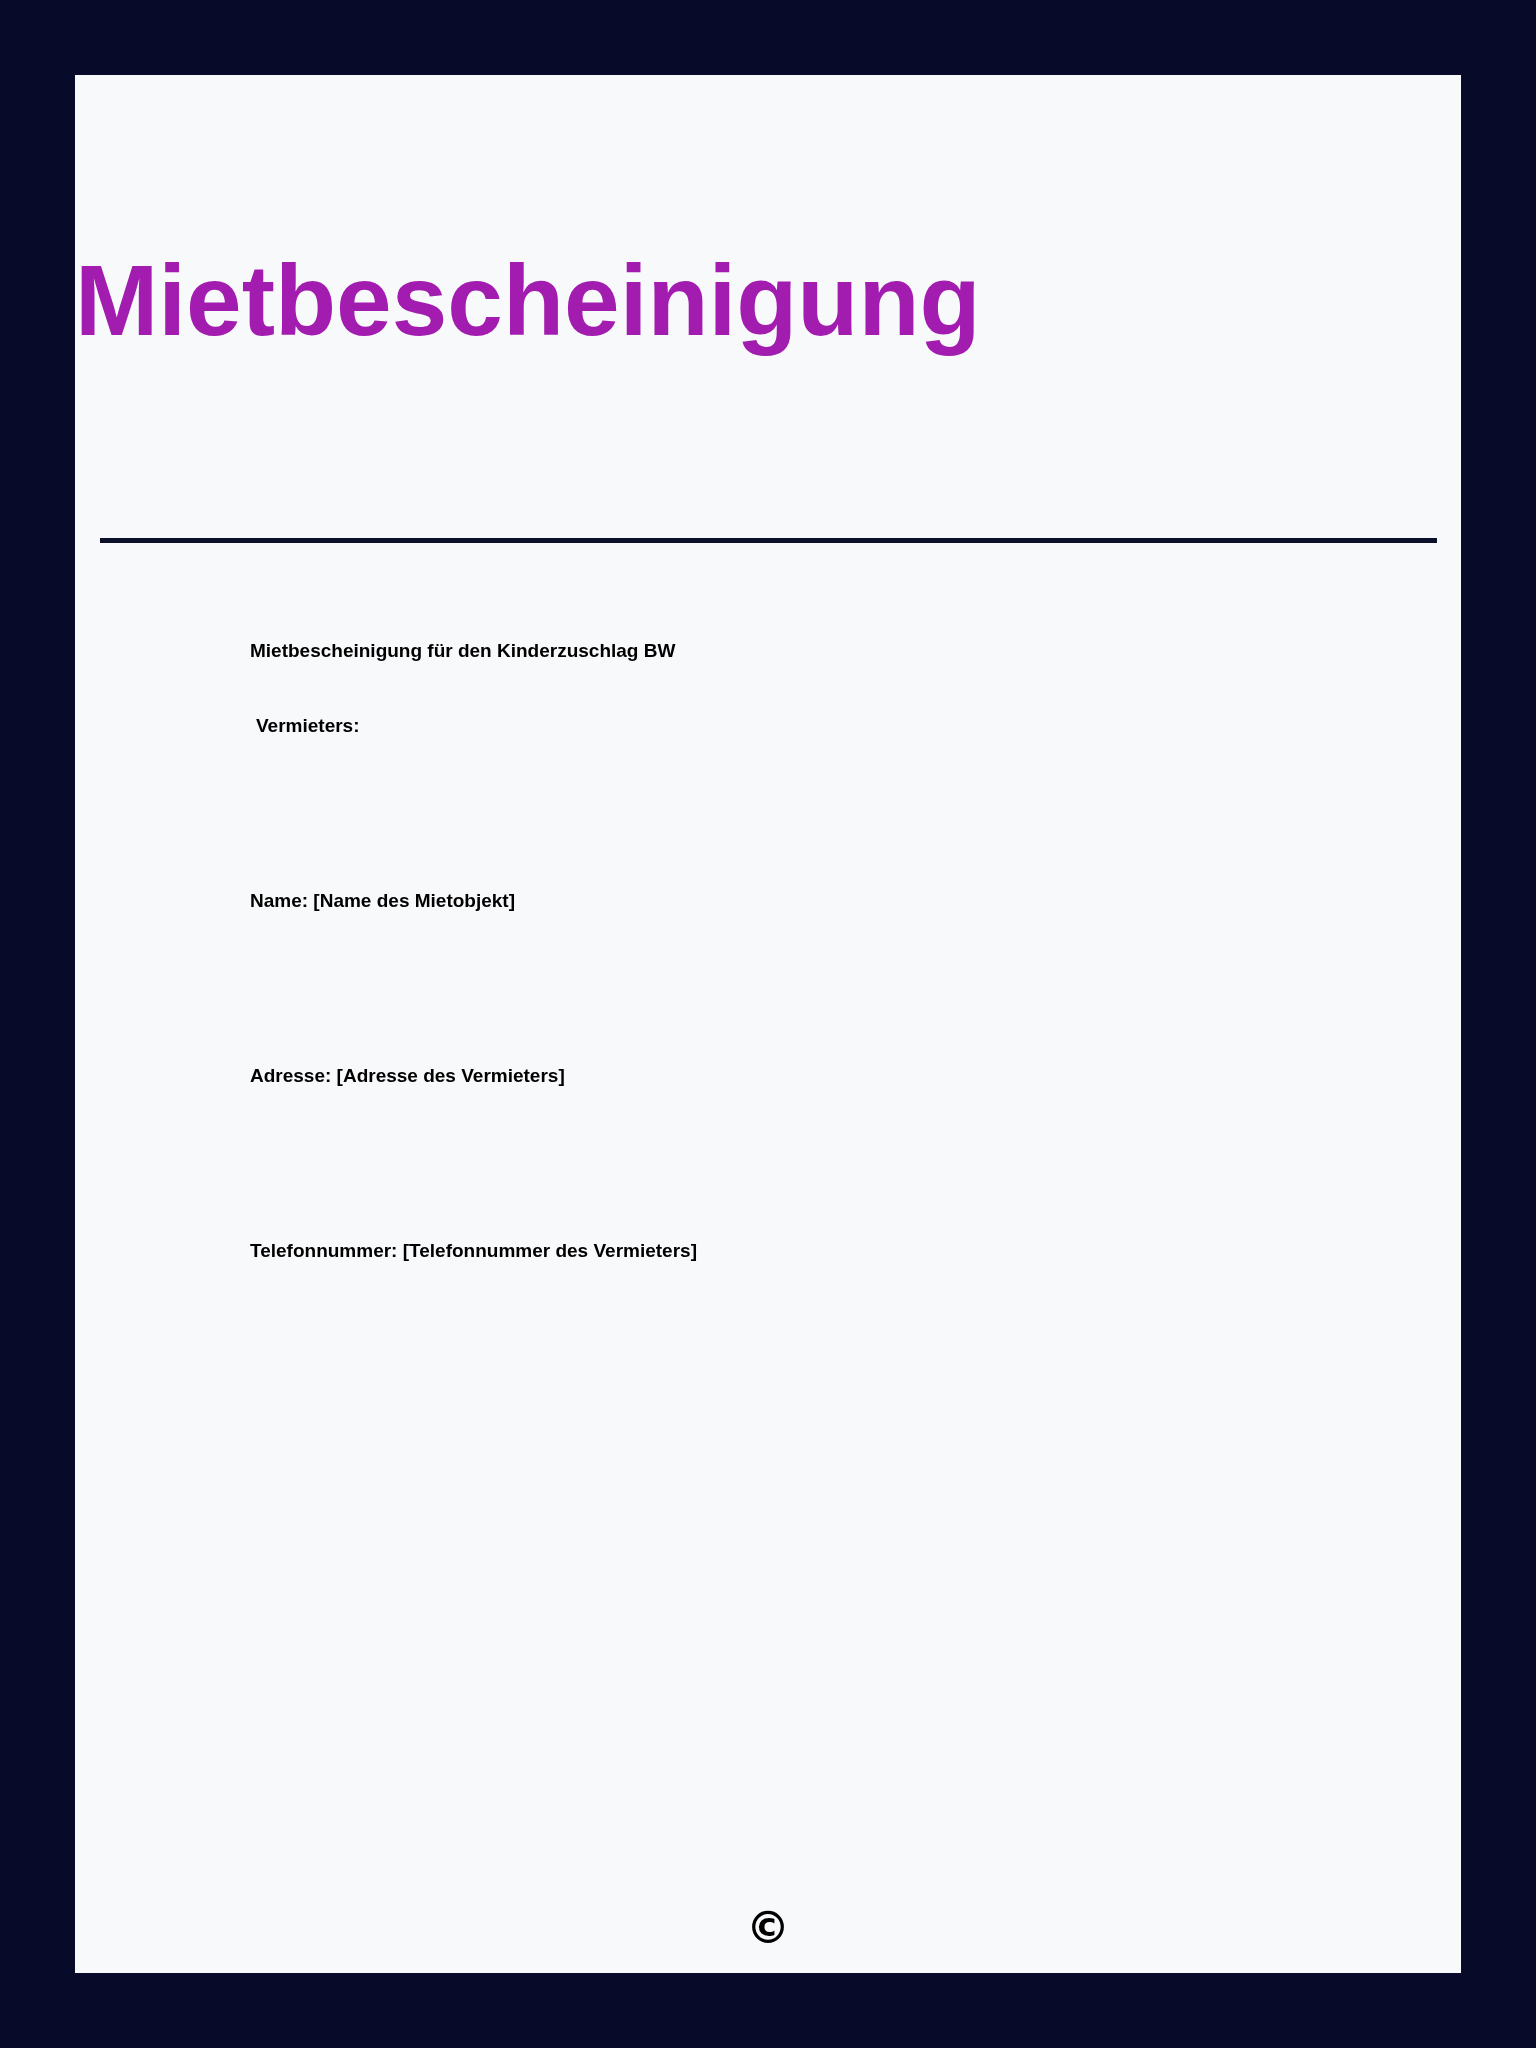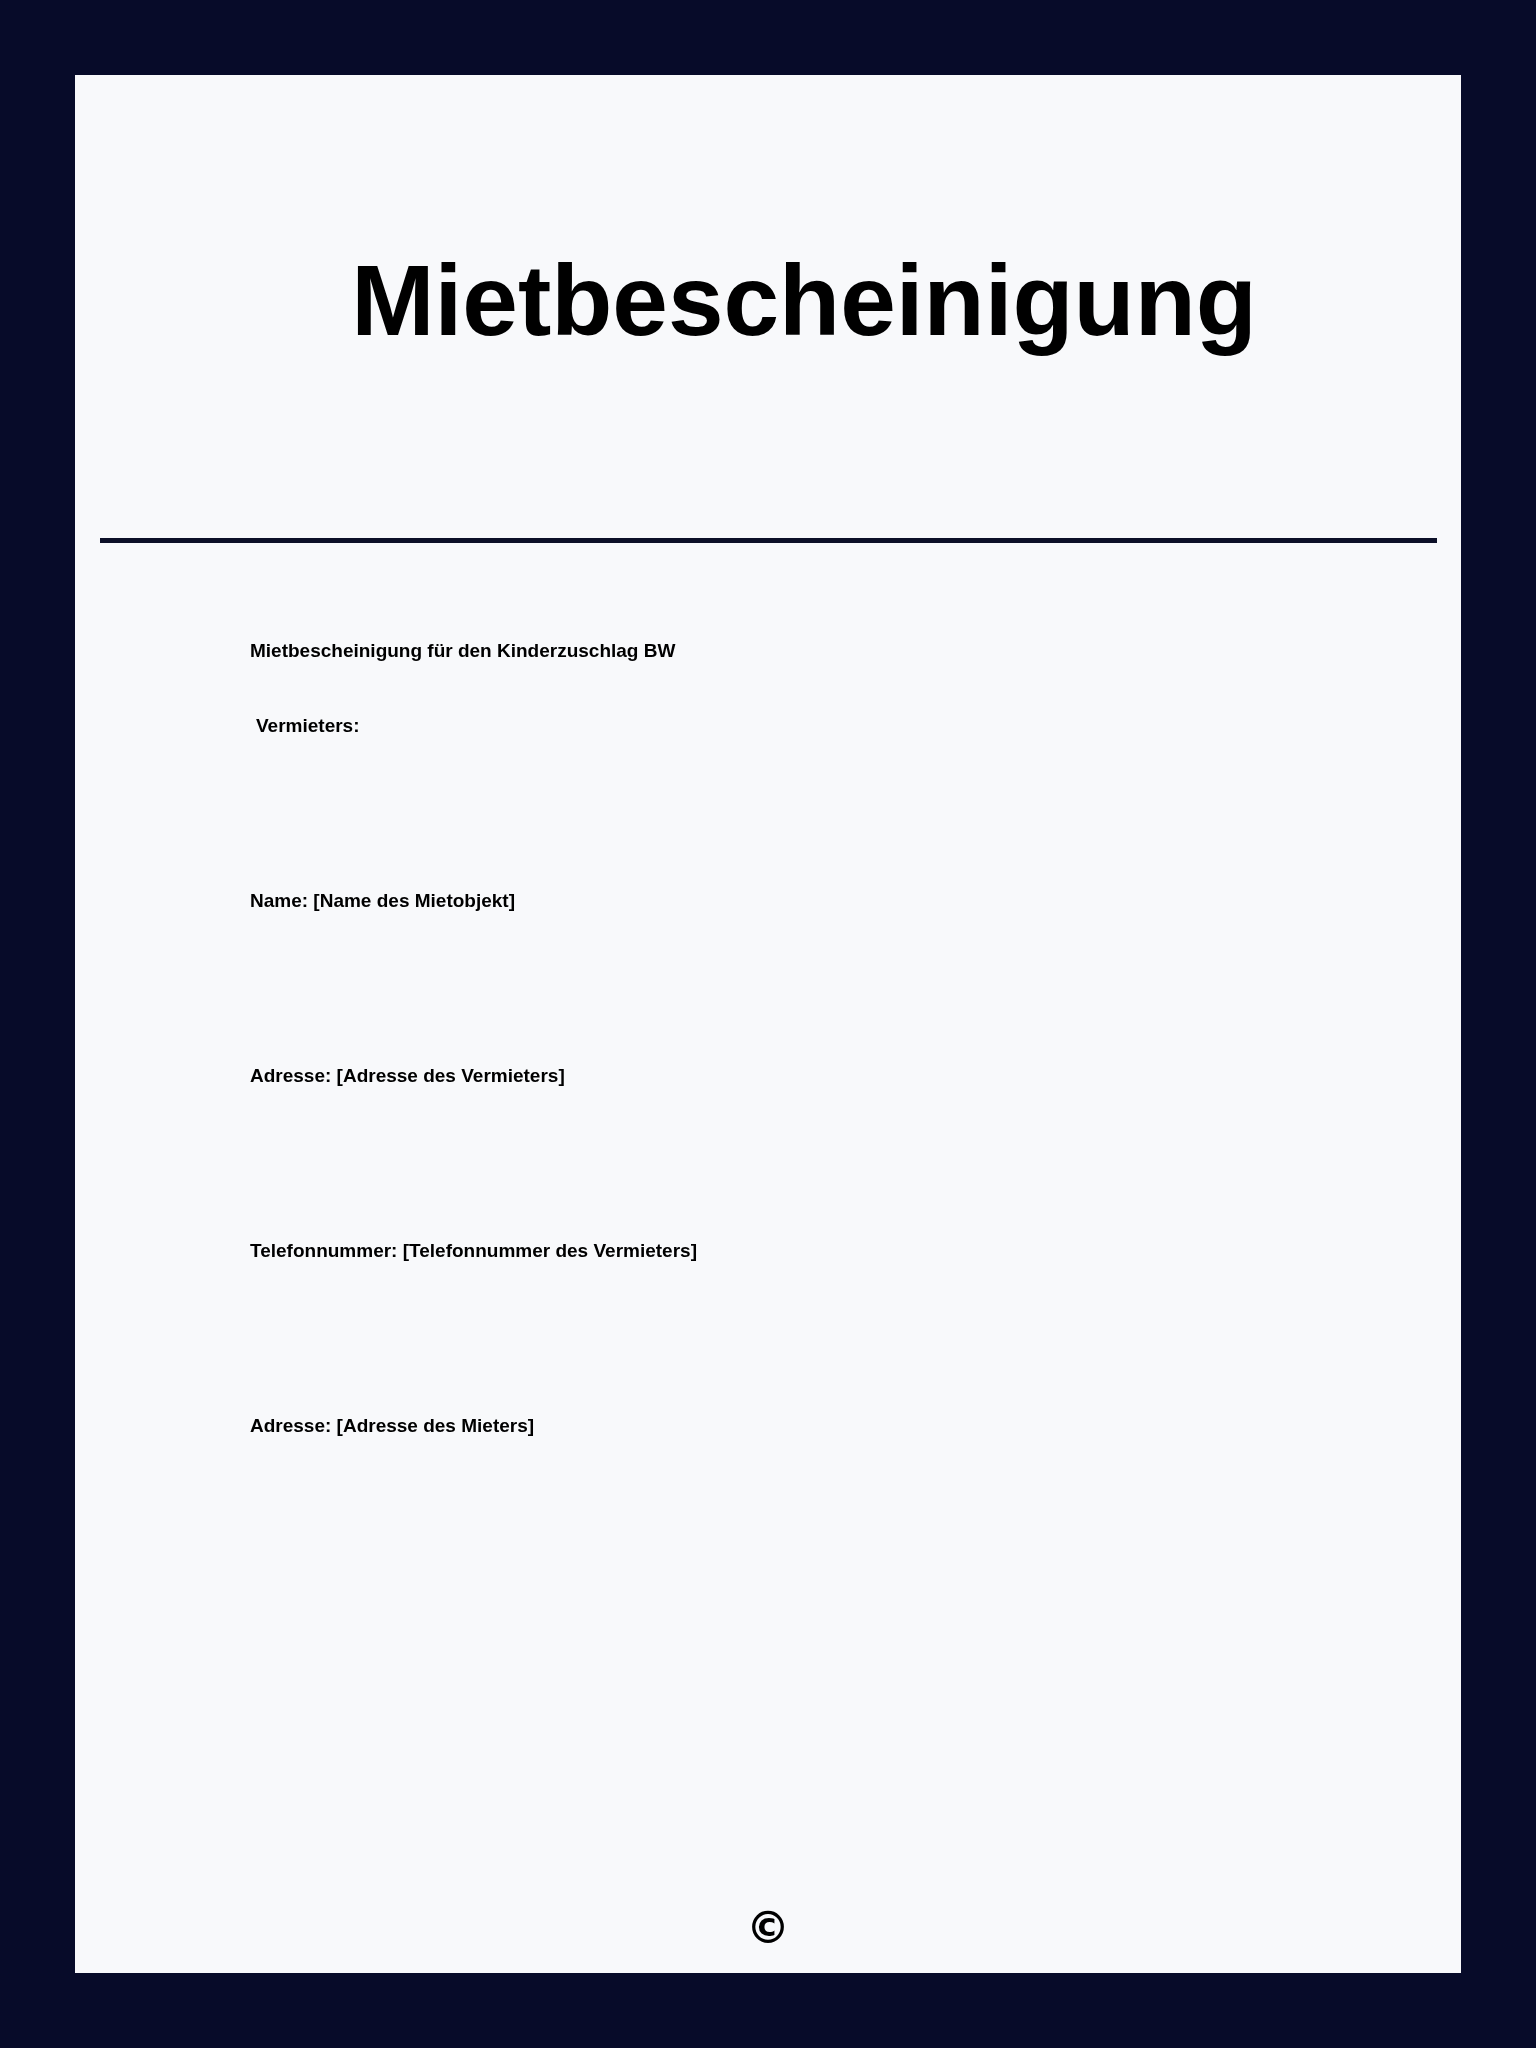--- a/index.html
+++ b/index.html
@@ -21,27 +21,25 @@
       width: 1386px;
       height: 1898px;
       background: #f8f9fb;
     }
     .title {
       position: absolute;
       left: 0;
       top: 165px;
       width: 1386px;
       margin: 0;
-      text-align: center;
       font-family: "Liberation Sans", sans-serif;
       font-weight: bold;
       font-size: 100px;
       line-height: 120px;
-      color: #000000;
-      padding-left: 36px;
+      color: #a21caf;
     }
     .title span { display: block; }
     .divider {
       position: absolute;
       left: 25px;
       top: 463px;
       width: 1337px;
       height: 5px;
       background: #0c1028;
       border: 0;
@@ -95,23 +93,20 @@
     <p class="para">
       <span class="line">Name: [Name des Mietobjekt]</span>
     </p>
     <p class="para">
       <span class="line">Adresse: [Adresse des Vermieters]</span>
     </p>
     <p class="para">
       <span class="line">Telefonnummer: [Telefonnummer des Vermieters]</span>
     </p>
     <p class="para">
-      <span class="line">Adresse: [Adresse des Mieters]</span>
-    </p>
-    <p class="para">
     </p>
     <p class="para">
       
     </p>
 
   </div>
 
   <div class="copyright">©</div>
 </div>
 

